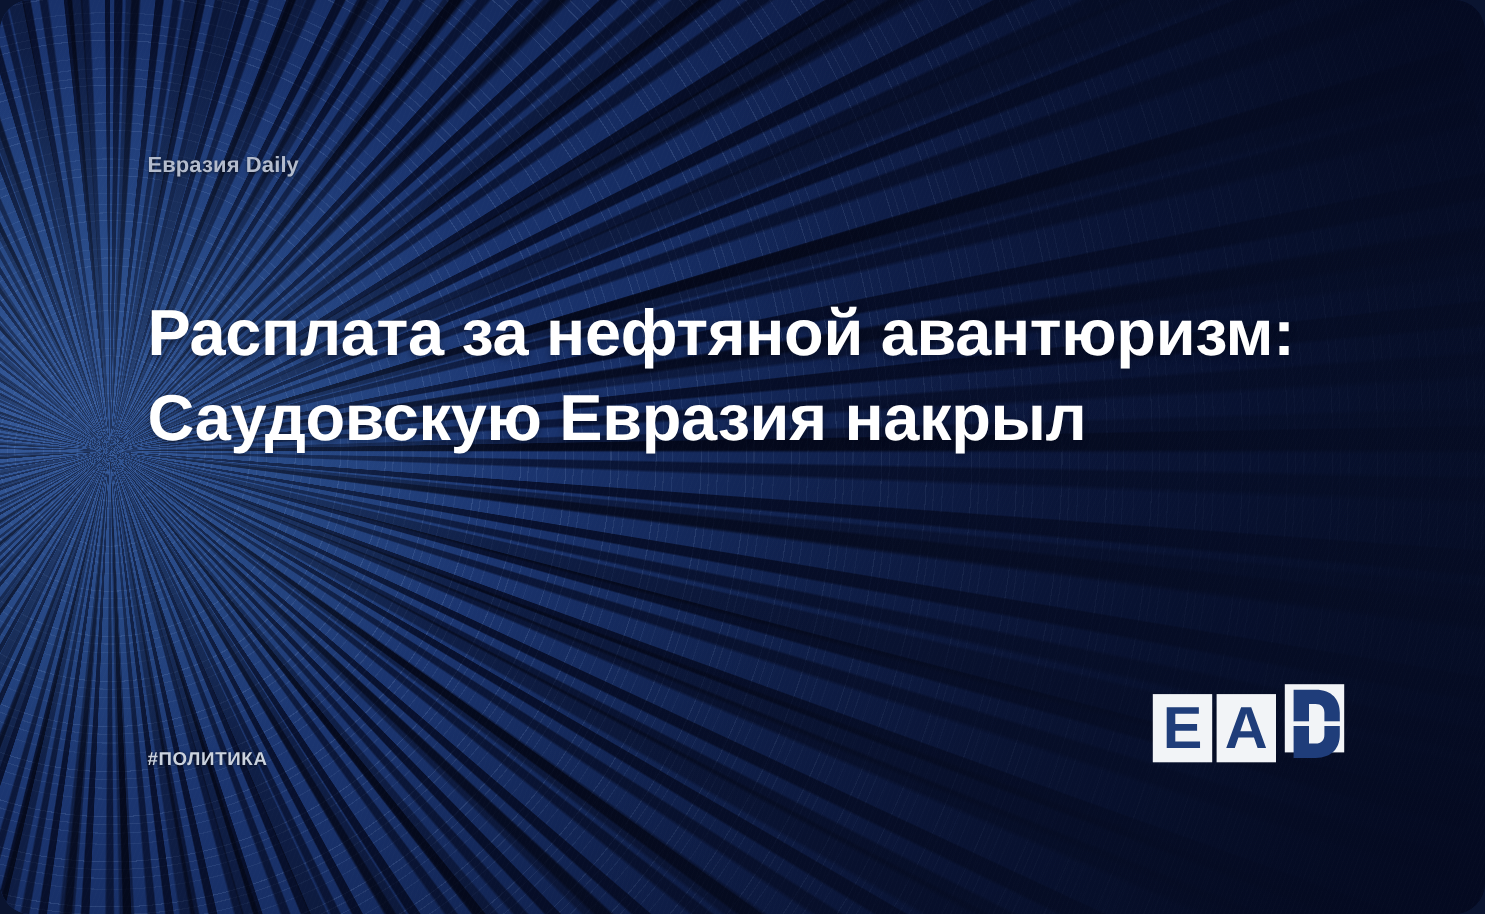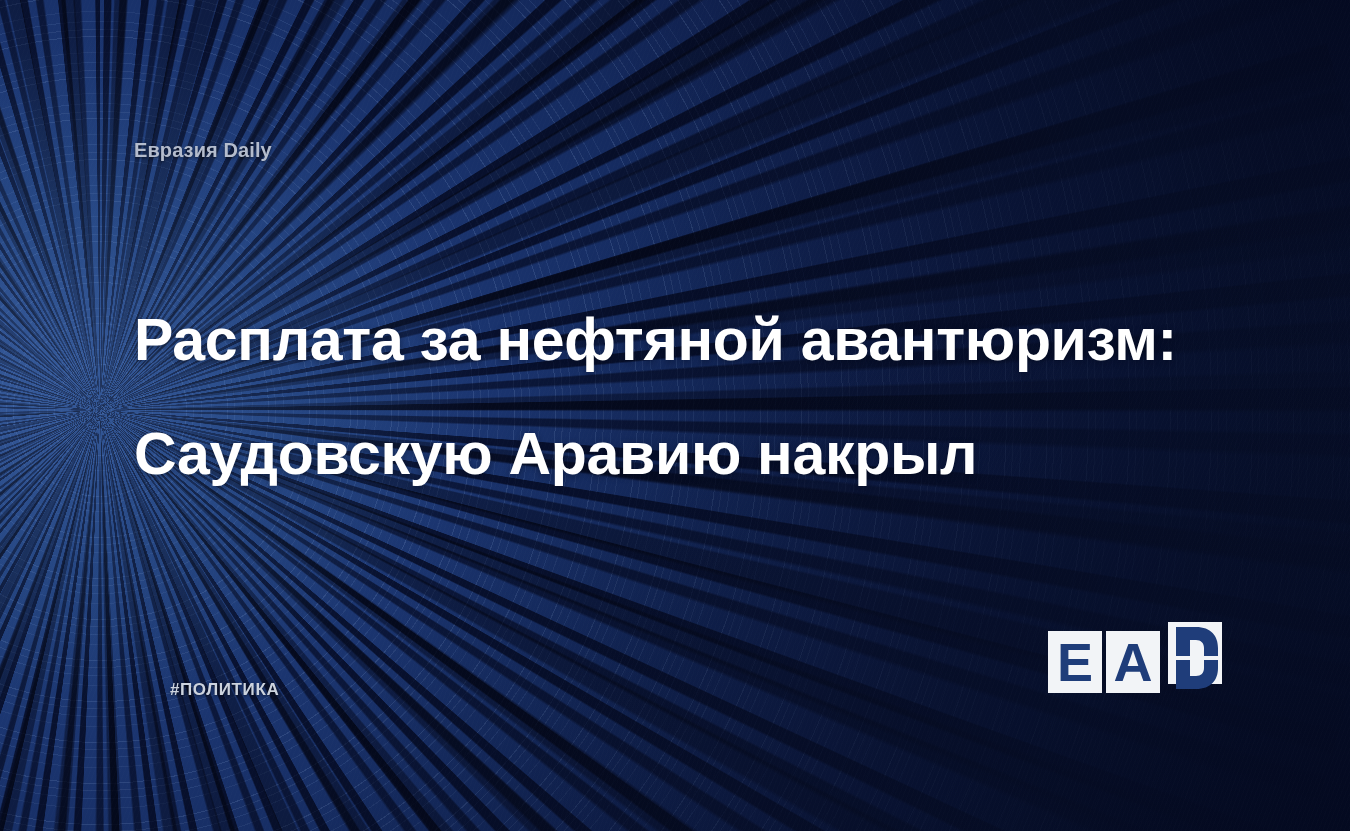--- a/index.html
+++ b/index.html
@@ -10,20 +10,21 @@
   body {
     font-family: "Liberation Sans", sans-serif;
   }
 
   #card {
     position: relative;
     width: 1350px;
     height: 831px;
     overflow: hidden;
     background: #13275c;
+    border-radius: 28px;
   }
 
   
   .bg-base {
     position: absolute;
     inset: 0;
     background:
       radial-gradient(ellipse 95% 120% at 2% 48%,
         #2a4a86 0%,
         #21407a 18%,
@@ -179,33 +180,32 @@
     left: 134px;
     top: 265px;
     width: 980px;
     font-size: 59px;
     line-height: 77px;
     font-weight: bold;
     color: #ffffff;
     letter-spacing: -0.3px;
     text-shadow: 0 2px 7px rgba(2,8,26,0.45);
   }
-  .headline-line { display: block; white-space: nowrap; margin-top: 37px; }
+  .headline-line { display: block; white-space: nowrap; }
 
   .hashtag {
     position: absolute;
     left: 134px;
     top: 680px;
     font-size: 17px;
     font-weight: bold;
     letter-spacing: 0.6px;
     color: #ccd3de;
     text-shadow: 0 1px 3px rgba(0,0,0,0.5);
     white-space: nowrap;
-    margin-left: 36px;
   }
 
   
   .logo {
     position: absolute;
     left: 1048px;
     top: 622px;
     width: 176px;
     height: 92px;
   }
@@ -258,21 +258,21 @@
   <div class="bg-dark-br"></div>
   <div class="bg-vignette"></div>
   <div class="grain"></div>
 
   <div class="content">
 
     <div class="site-name">Евразия Daily</div>
 
     <div class="headline">
       <span class="headline-line">Расплата за нефтяной авантюризм:</span>
-      <span class="headline-line">Саудовскую Аравию накрыл</span>
+      <span class="headline-line">Саудовскую Евразия накрыл</span>
     </div>
 
     <div class="hashtag">#ПОЛИТИКА</div>
 
     <div class="logo">
       <div class="logo-tile tile-e"></div>
       <div class="logo-tile tile-a"></div>
       <div class="logo-tile tile-d"></div>
 
       <div class="logo-glyph glyph-e">E</div>

